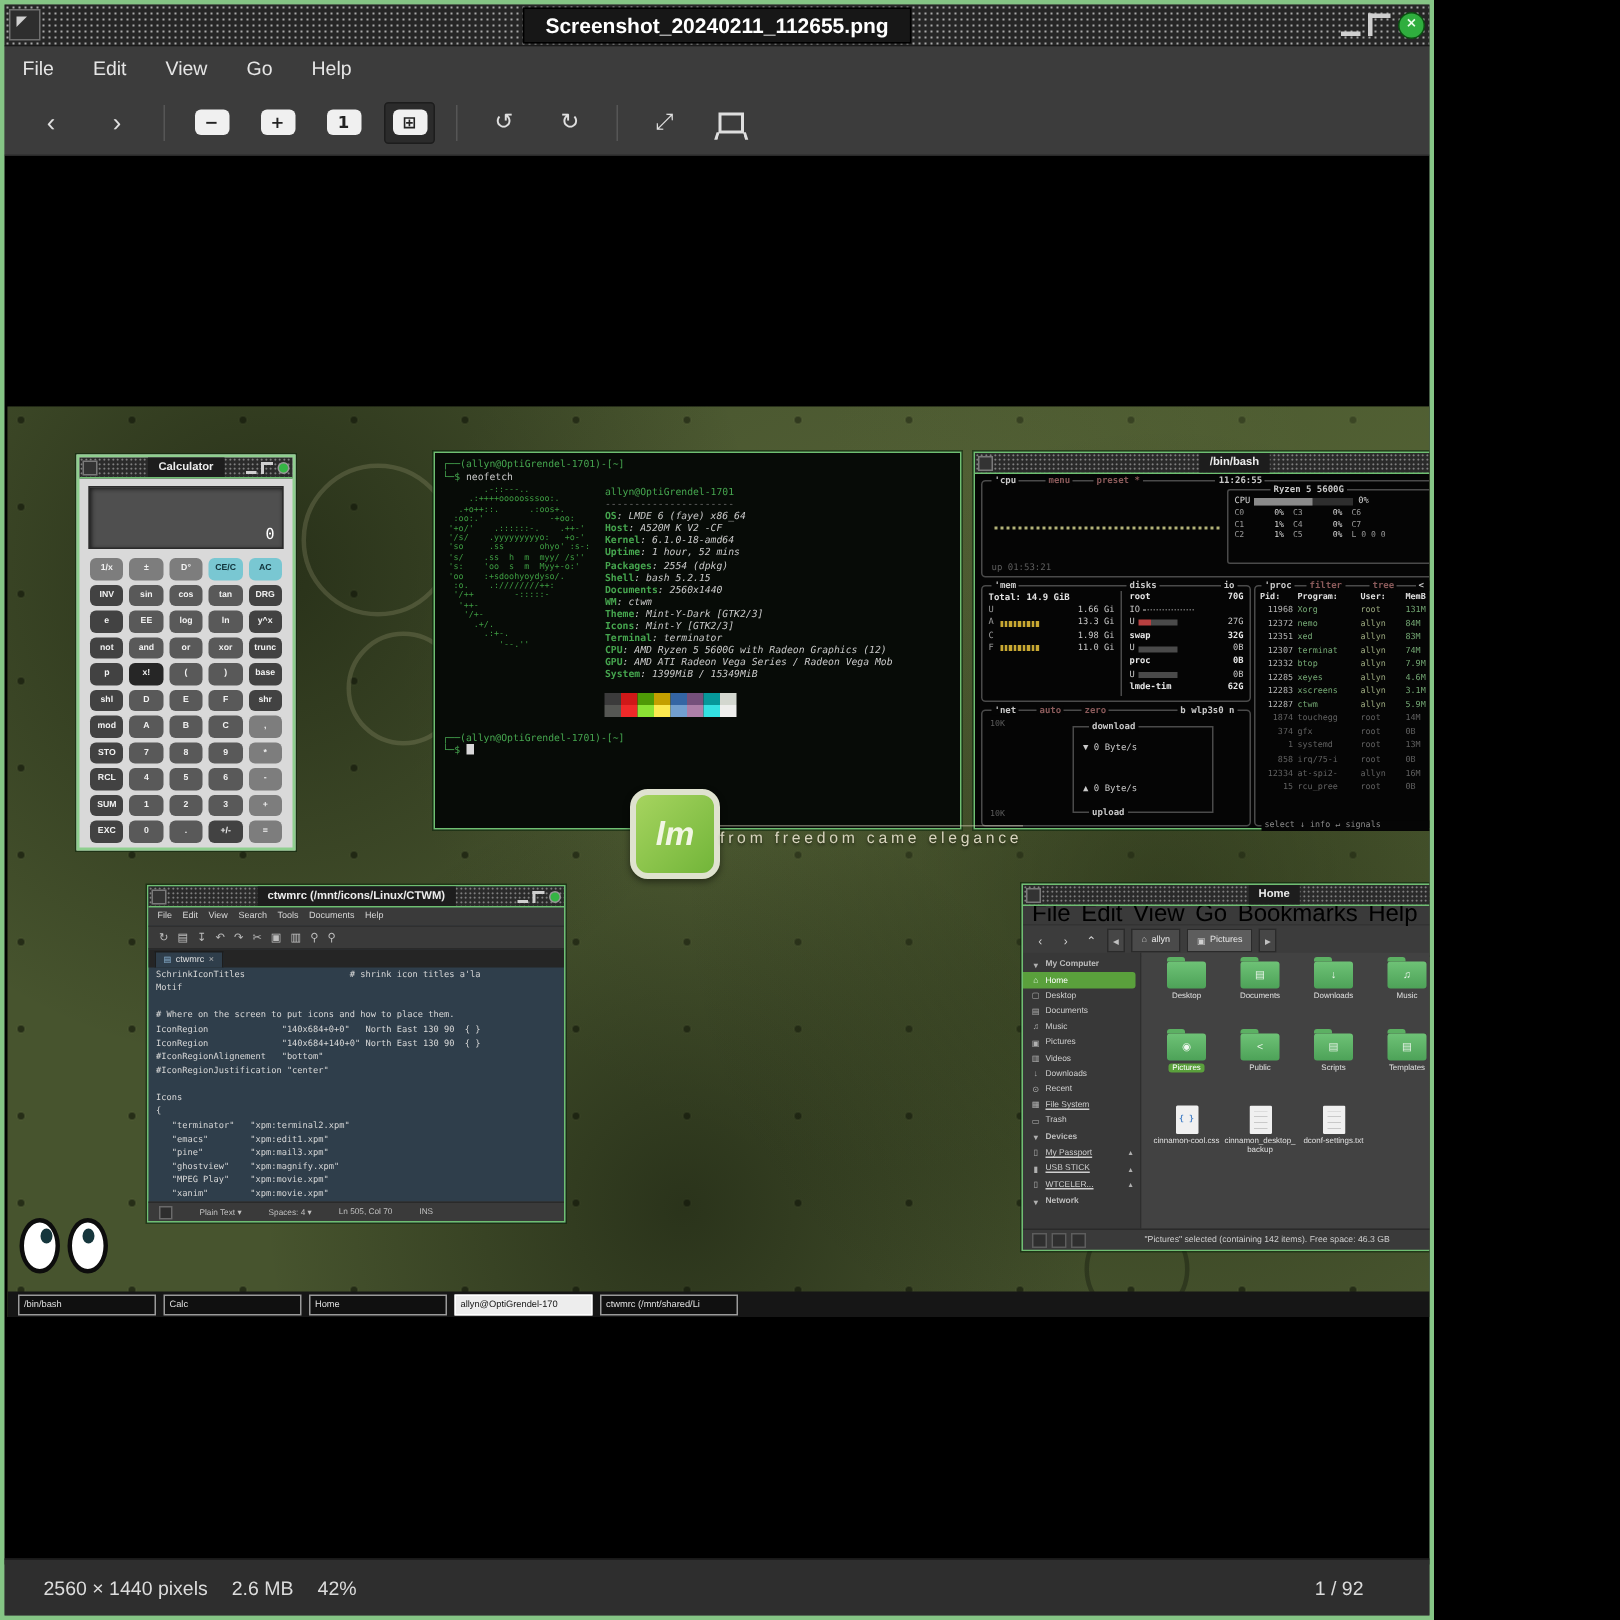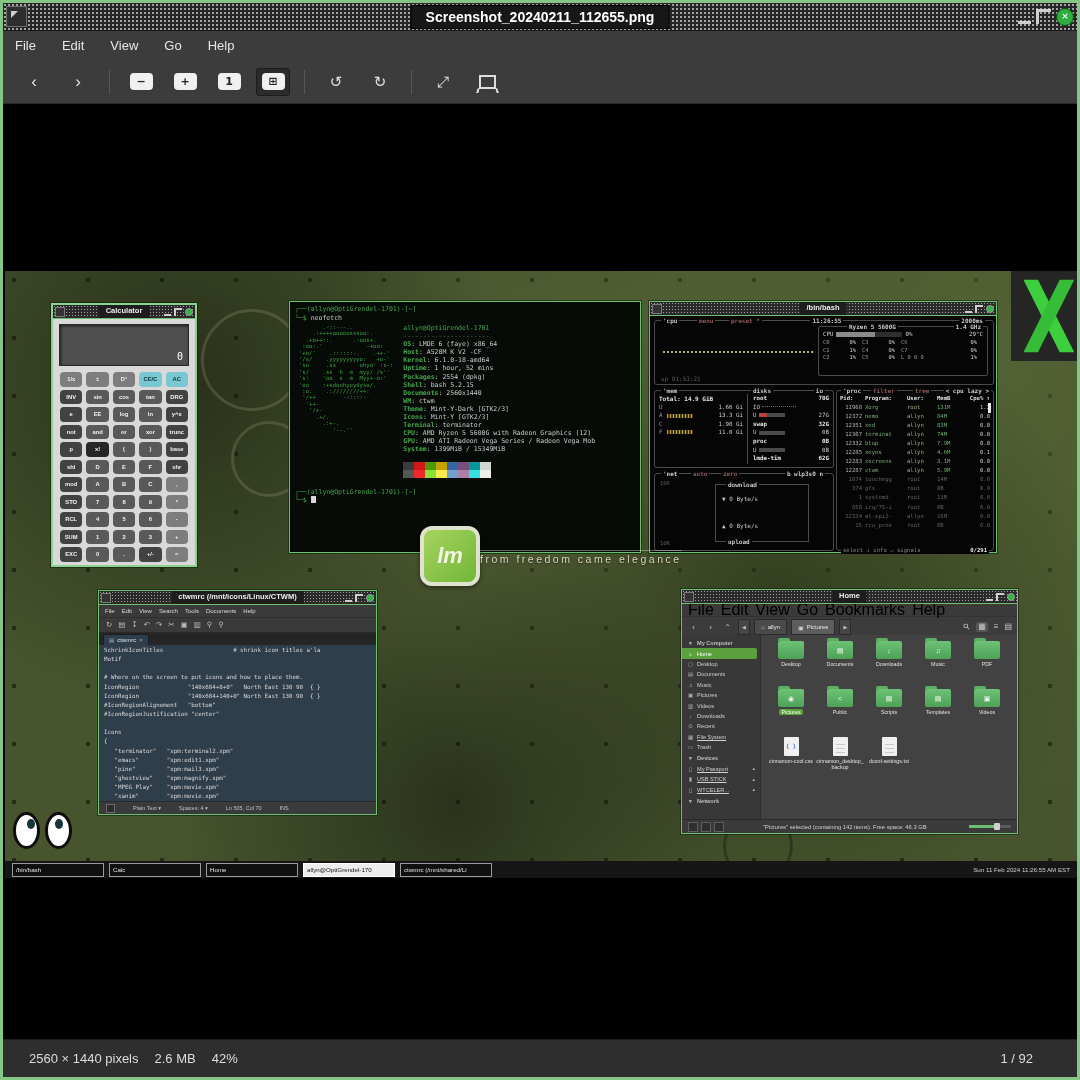--- a/index.html
+++ b/index.html
@@ -1,17 +1,17 @@
 <!DOCTYPE html>
 <html><head>
 <meta charset="utf-8">
 <style>
   html,body{margin:0;padding:0;background:#000;}
   body{font-family:"Liberation Sans",sans-serif;}
-  #stage{position:relative;width:1080px;height:1080px;background:#3a3a3a;border:3px solid #85c585;box-sizing:border-box;overflow:hidden;}
+  #stage{position:relative;width:956px;height:1080px;background:#3a3a3a;border:3px solid #85c585;box-sizing:border-box;overflow:hidden;}
 
   
   .wtitlebar{position:absolute;left:0;right:0;top:0;height:27px;background-color:#262626;
     background-image:radial-gradient(circle,#a8a8a8 0.7px,transparent 0.9px);background-size:4px 4px;
     display:flex;align-items:center;padding:0 3px;border-bottom:1px solid #1a1a1a;}
   .wicon{width:19px;height:19px;background:#2e2e2e;border:1px solid #6e6e6e;flex:none;position:relative;}
   .wicon .tri{position:absolute;left:4px;top:4px;width:0;height:0;border-top:7px solid #d0d0d0;border-right:7px solid transparent;}
   .wtitle{position:absolute;left:50%;transform:translateX(-50%);background:#171717;border:1px solid #000;
     color:#fff;font:bold 14px/22px "Liberation Sans",sans-serif;padding:0 14px;white-space:nowrap;}
   .wctrls{margin-left:auto;display:flex;align-items:center;gap:5px;}
@@ -82,21 +82,21 @@
   
   .term{left:284px;top:15px;width:352px;height:252px;background:#070b07;}
   .tcontent{padding:3px 5px;}
   .tline{font:6.5px/8.5px "DejaVu Sans Mono",monospace;white-space:pre;color:#c9c9c9;}
   .tline .grn,.grn{color:#46a64f;}
   .cols{display:flex;align-items:flex-start;}
   pre.art{font:5.6px/6.4px "DejaVu Sans Mono",monospace;color:#3f9e43;margin:2px 10px 0 4px;}
   .nfo{margin-top:2px;}
   .nfo .ln{font:6.5px/8.1px "DejaVu Sans Mono",monospace;white-space:pre;}
   .lbl{color:#46a64f;font-weight:bold;}
-  .val{color:#c9c9c9;}
+  .val{color:#c9c9c9;font-style:italic;}
   .nsep{color:#6a6a6a;}
   .pal{display:flex;margin-left:102px;}
   .pal .sw{width:11px;height:8px;}
   .p1{margin-top:8px;}
   .bprompt{margin-top:10px;}
   .cur{display:inline-block;width:5px;height:7px;background:#d8d8d8;vertical-align:-1px;}
 
   
   .btop{left:644px;top:15px;width:348px;height:252px;background:#050505;}
   .btop .bwrap{position:relative;height:237px;font-family:"DejaVu Sans Mono",monospace;}

